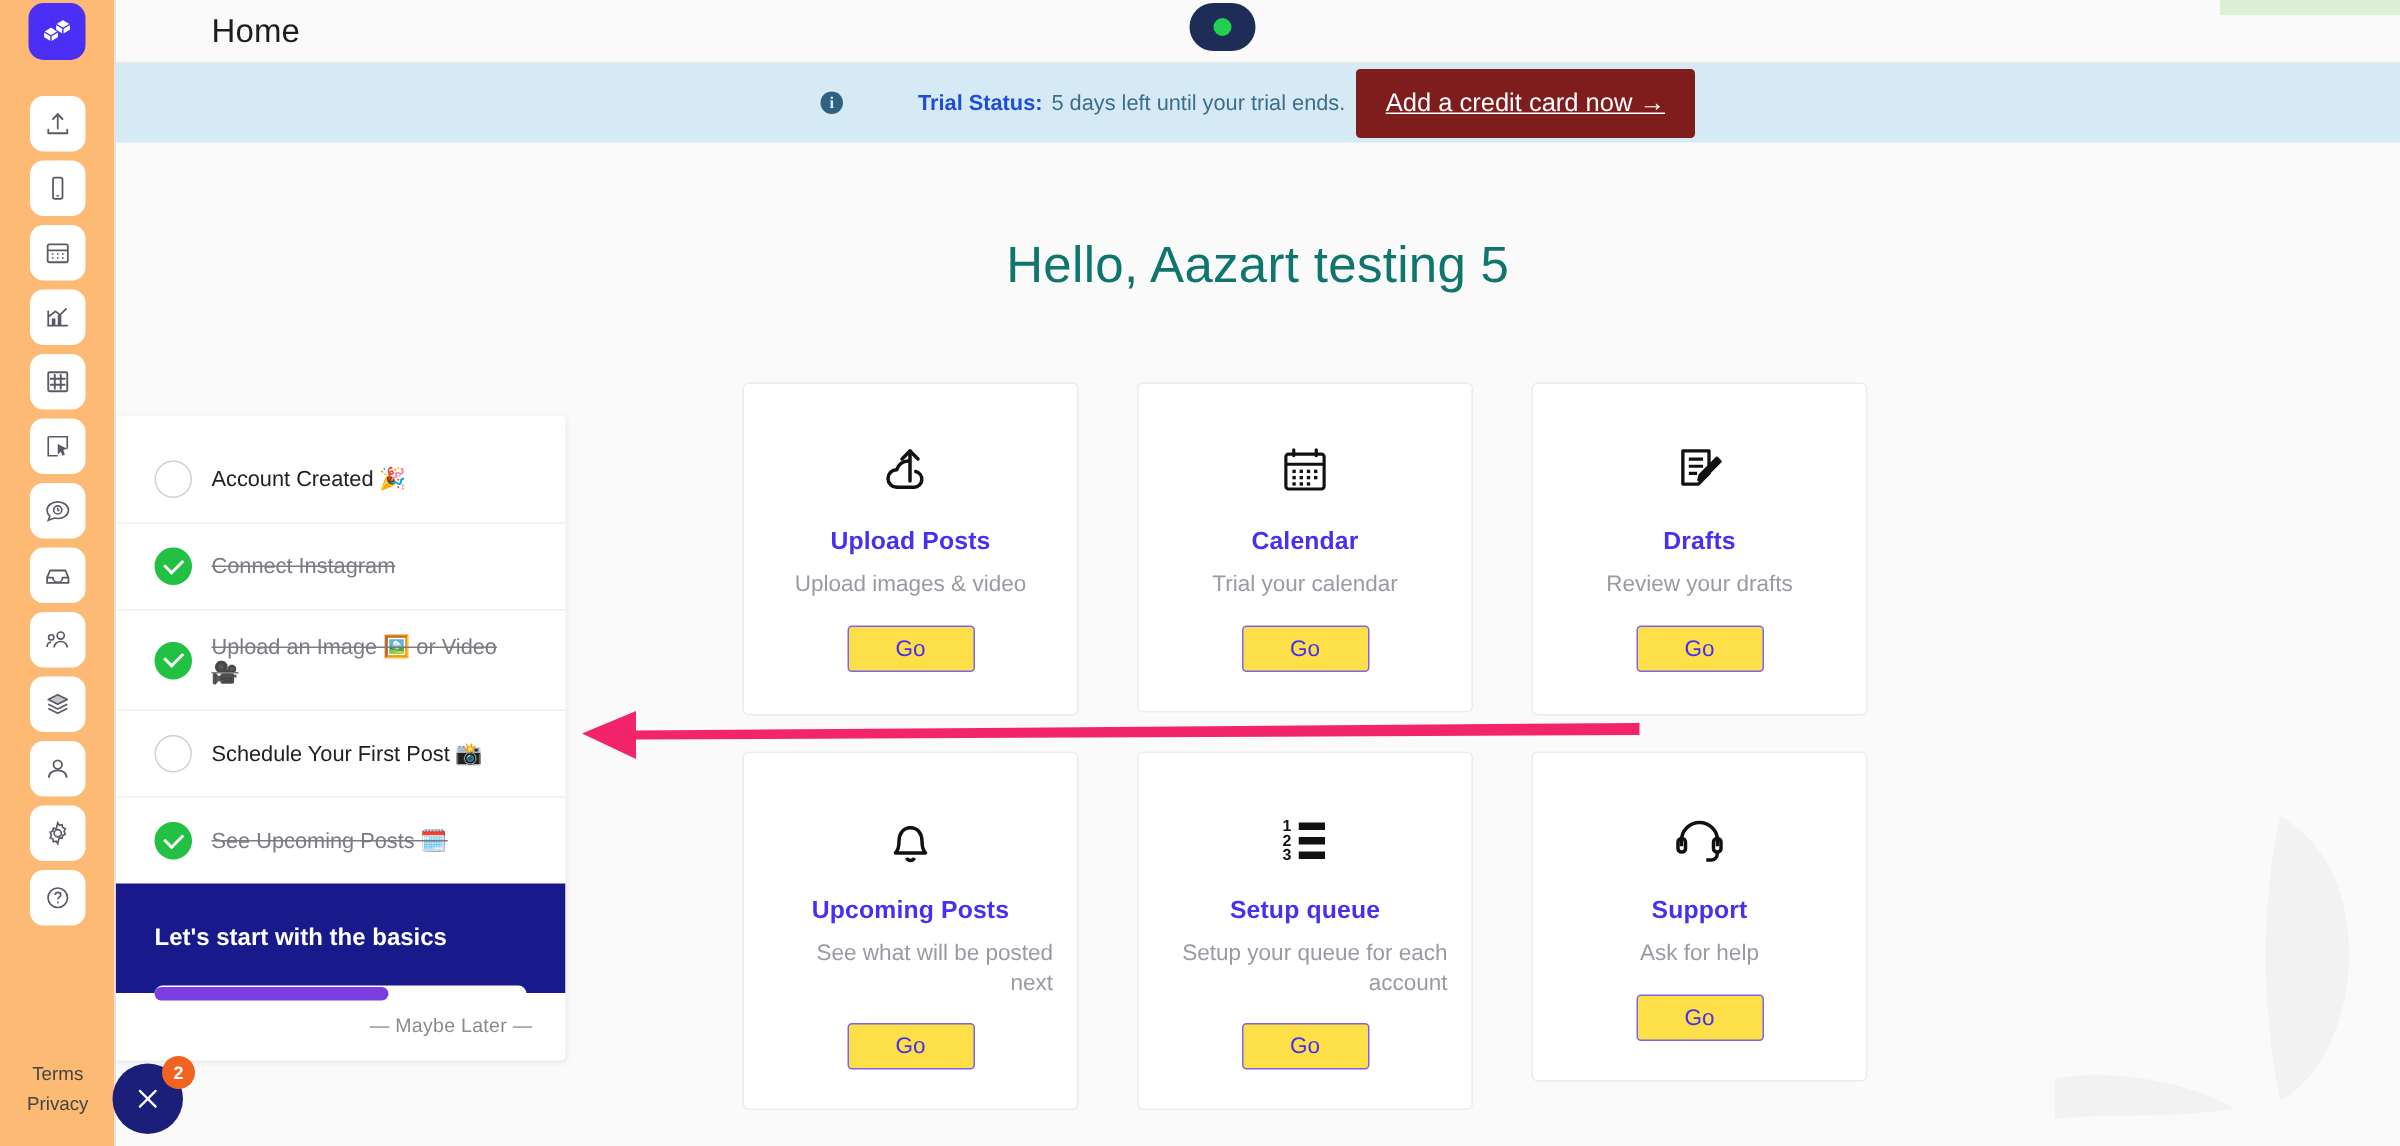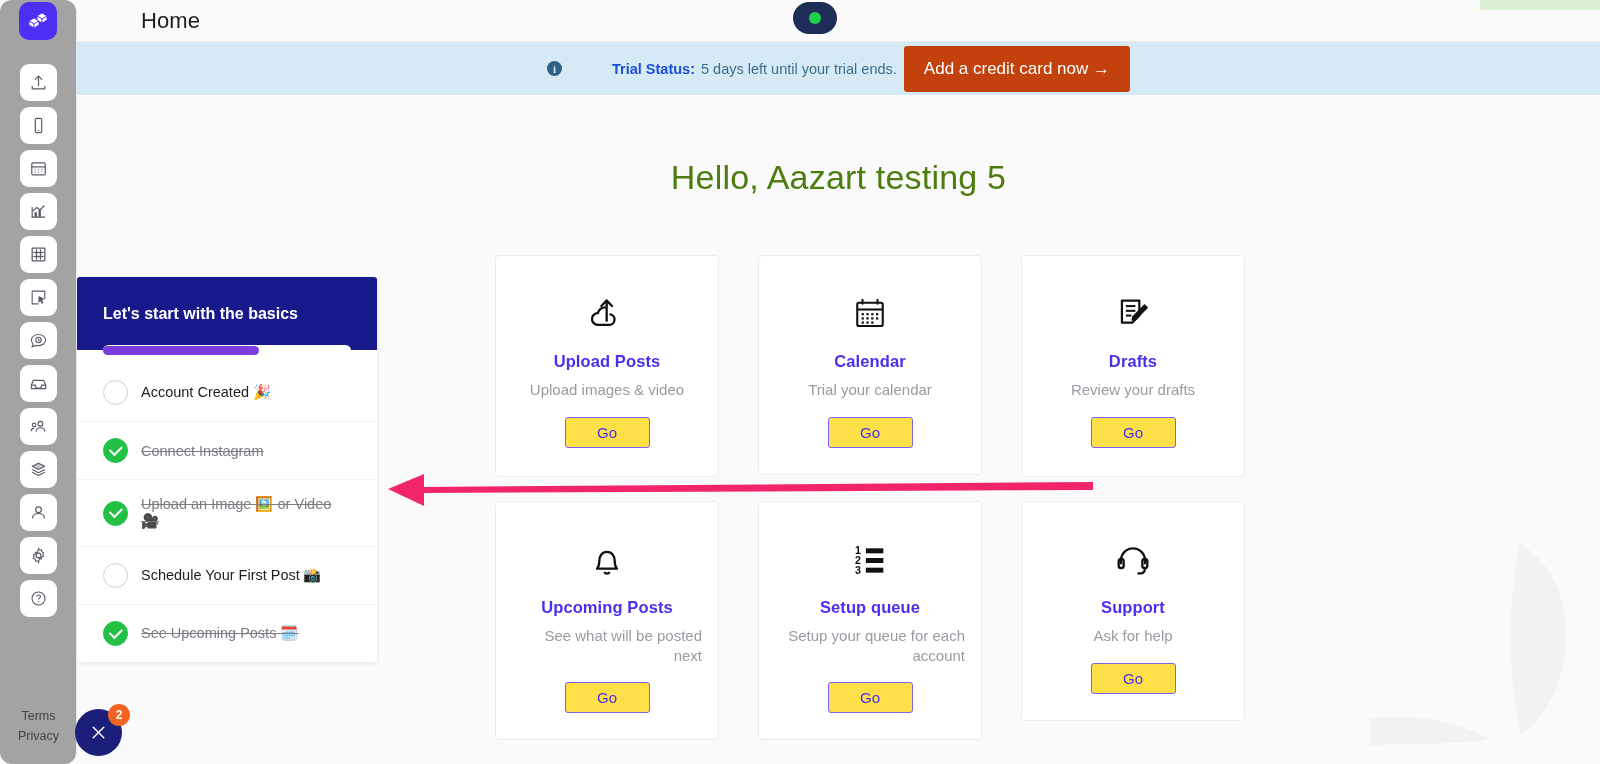--- a/index.html
+++ b/index.html
@@ -7,25 +7,24 @@
     width: 1600px; height: 764px;
     overflow: hidden;
     font-family: "Liberation Sans", sans-serif;
     background: #ffffff;
   }
   #root { position: relative; width: 1600px; height: 764px; background: #fafafa; }
 
   
   #rail {
     position: absolute; left: 0; top: 0; width: 77px; height: 764px;
-    background: #a3a3a3;
+    background: #fdba74;
     border-right: 1px solid #e7e7ea;
     display: flex; flex-direction: column; align-items: center;
     z-index: 30;
-    border-radius: 12px;
   }
   #logo {
     width: 38px; height: 38px; margin-top: 2px; border-radius: 10px;
     background: #4c2ff5;
     display: flex; align-items: center; justify-content: center;
     flex: none;
   }
   #logo svg { display:block; }
   #rail-items { margin-top: 24px; display: flex; flex-direction: column; gap: 6px; align-items: center; }
   .rail-btn {
@@ -73,30 +72,30 @@
     font-size: 14.5px; color: #3d6d8c; display: flex; align-items: center; gap: 6px;
     white-space: nowrap;
   }
   #banner-text b { color: #1d4ed8; font-weight: 700; margin-left: 44px; }
   #info-icon {
     width: 15px; height: 15px; border-radius: 50%; background: #2f6183; color: #d6eaf6;
     font-size: 11px; font-weight: 700; display: inline-flex; align-items: center;
     justify-content: center; font-family: "Liberation Serif", serif; flex: none;
   }
   #cc-btn {
-    margin-left: 7px; background: #c2410c; color: #fff; border: none;
+    margin-left: 7px; background: #7f1d1d; color: #fff; border: none;
     font-size: 17px; font-family: "Liberation Sans", sans-serif;
-    padding: 13px 20px; border-radius: 3px; cursor: pointer; white-space: nowrap;
+    padding: 13px 20px; border-radius: 3px; cursor: pointer; white-space: nowrap; text-decoration: underline;
   }
 
   
   #main { position: absolute; left: 77px; top: 95px; width: 1523px; height: 669px; overflow: hidden; }
   #greeting {
     position: absolute; left: 0; top: 63px; width: 1523px; text-align: center;
-    font-size: 34px; color: #4d7c0f; font-weight: 400; letter-spacing: .2px;
+    font-size: 34px; color: #0f766e; font-weight: 400; letter-spacing: .2px;
   }
 
   #cards {
     position: absolute; left: 418px; top: 160px;
     display: grid; grid-template-columns: repeat(3, 224px); gap: 0 39px;
   }
   .card {
     width: 224px; background: #fff; border: 1px solid #ececec; border-radius: 4px;
     padding: 32px 16px 26px; text-align: center; margin-bottom: 24px;
     display: flex; flex-direction: column; align-items: center;
@@ -451,47 +450,50 @@
           <div class="card-title">Support</div>
           <div class="card-desc">Ask for help</div>
           <button class="card-go">Go</button>
         </div>
       </div>
 
     </div>
   </div>
 
   <div id="checklist">
+    <div id="cl-items">
+      <div class="cl-item">
+        <div class="cl-circle"></div>
+        <div class="cl-label">Account Created 🎉</div>
+      </div>
+      <div class="cl-item done">
+        <div class="cl-circle done"></div>
+        <div class="cl-label">Connect Instagram</div>
+      </div>
+      <div class="cl-item done">
+        <div class="cl-circle done"></div>
+        <div class="cl-label">Upload an Image 🖼️ or Video 🎥</div>
+      </div>
+      <div class="cl-item">
+        <div class="cl-circle"></div>
+        <div class="cl-label">Schedule Your First Post 📸</div>
+      </div>
+      <div class="cl-item done">
+        <div class="cl-circle done"></div>
+        <div class="cl-label">See Upcoming Posts 🗓️</div>
+      </div>
+    </div>
     <div id="cl-header">
       <div id="cl-title">Let's start with the basics</div>
       <div id="cl-progress-track">
         <div id="cl-progress-fill" style="width: 63%;"></div>
       </div>
     </div>
-    <div id="cl-items">
-      <div class="cl-item">
-        <div class="cl-circle"></div>
-        <div class="cl-label">Account Created 🎉</div>
-      </div>
-      <div class="cl-item done">
-        <div class="cl-circle done"></div>
-        <div class="cl-label">Connect Instagram</div>
-      </div>
-      <div class="cl-item done">
-        <div class="cl-circle done"></div>
-        <div class="cl-label">Upload an Image 🖼️ or Video 🎥</div>
-      </div>
-      <div class="cl-item">
-        <div class="cl-circle"></div>
-        <div class="cl-label">Schedule Your First Post 📸</div>
-      </div>
-      <div class="cl-item done">
-        <div class="cl-circle done"></div>
-        <div class="cl-label">See Upcoming Posts 🗓️</div>
-      </div>
+    <div id="cl-footer">
+      <span id="cl-maybe">—  Maybe Later  —</span>
     </div>
   </div>
 
   <div id="chat">
     <svg width="21" height="21" viewBox="0 0 24 24" fill="none" stroke="#ffffff" stroke-width="1.7" stroke-linecap="round">
       <line x1="6" y1="6" x2="18" y2="18"></line>
         <line x1="18" y1="6" x2="6" y2="18"></line>
     </svg>
     <div id="chat-badge">2</div>
   </div>

